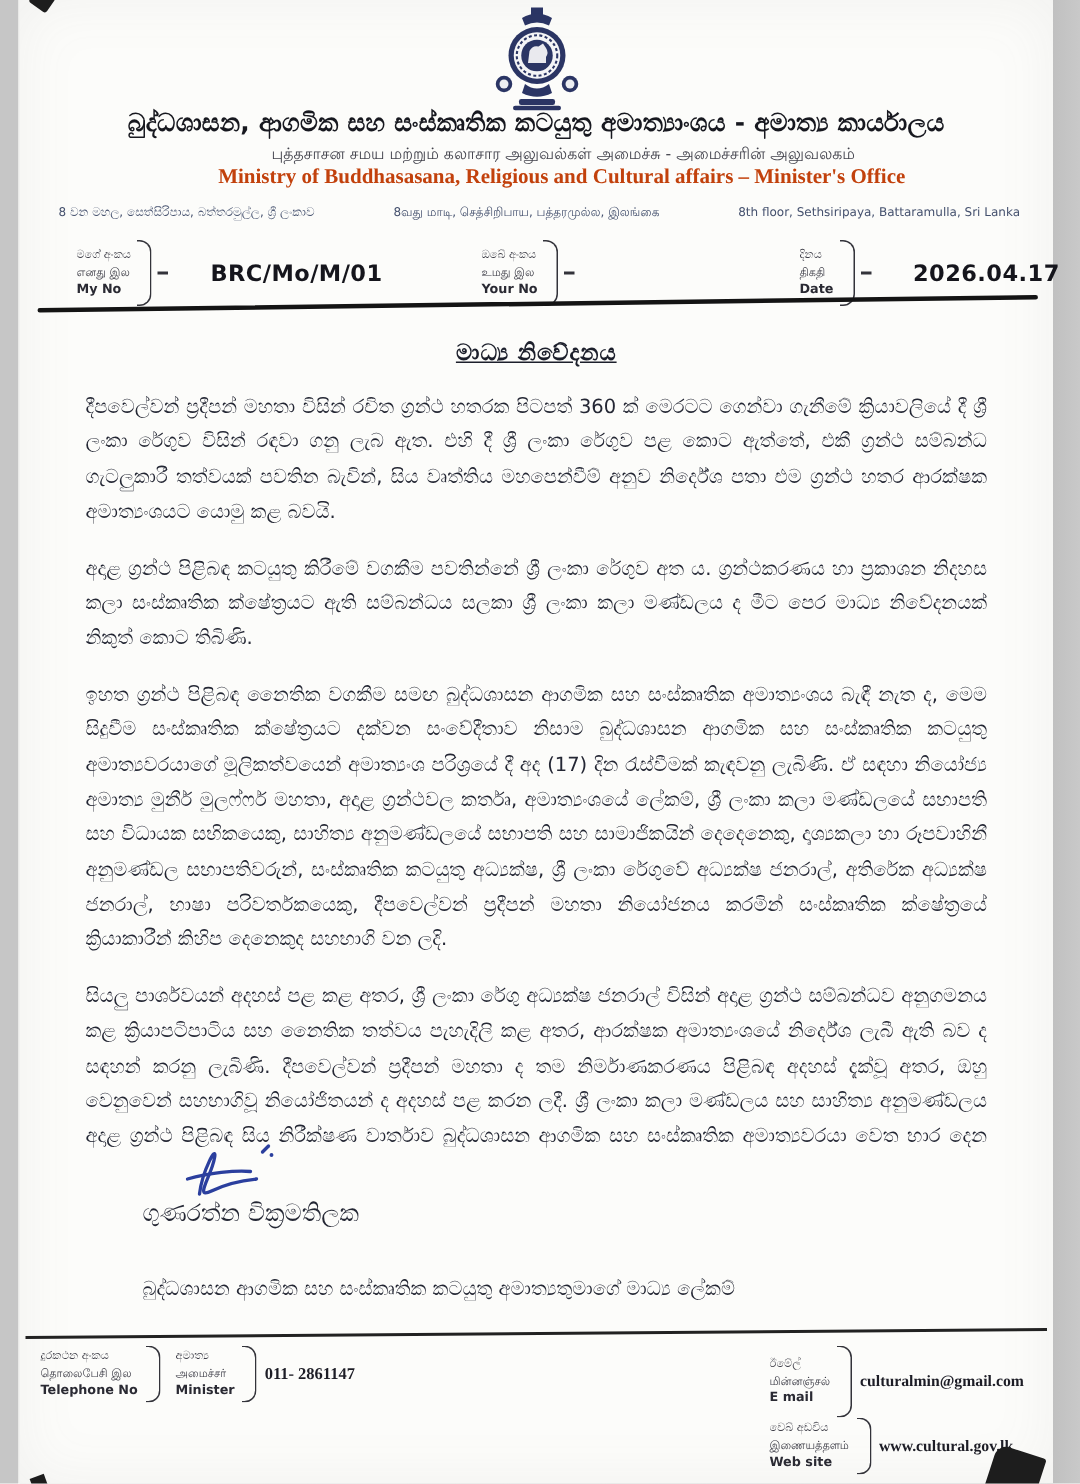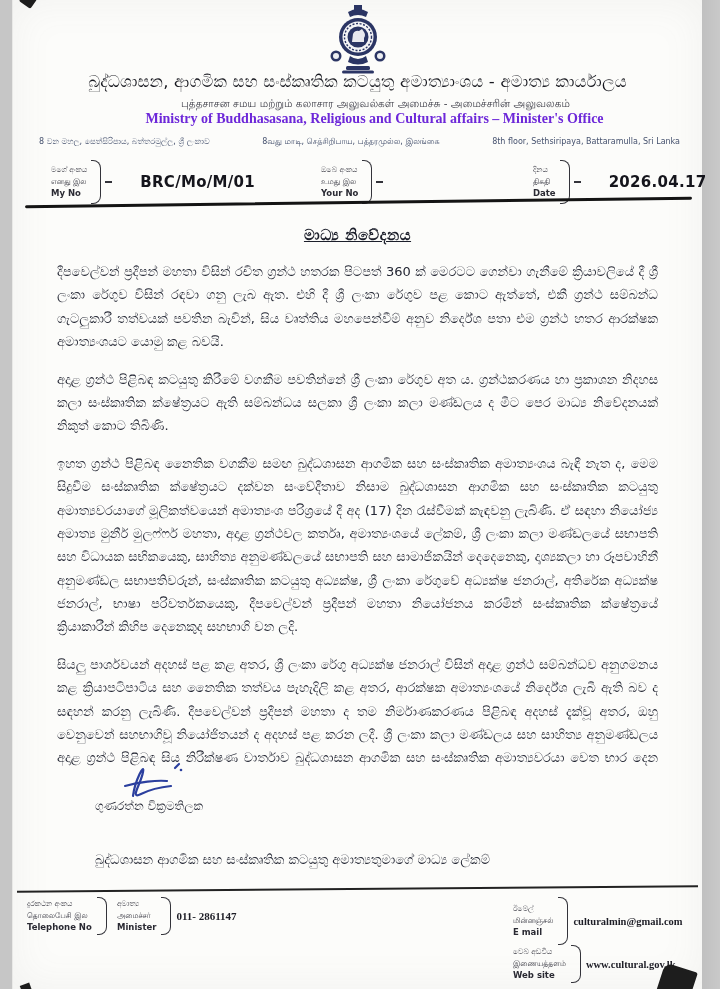--- a/index.html
+++ b/index.html
@@ -16,23 +16,23 @@
   
   .artifact{position:absolute;background:#1d1d1d;}
   .art-tl{left:8px;top:-6px;width:14px;height:12px;transform:rotate(35deg);border-radius:2px;}
   .art-br{right:8px;bottom:-8px;width:34px;height:30px;transform:rotate(18deg);border-radius:8px 2px 10px 2px;}
   .art-bl{left:8px;bottom:-4px;width:10px;height:9px;transform:rotate(-20deg);}
 
   .abs{position:absolute;}
 
   
   .emblem{left:50%;top:4px;transform:translateX(-50%);}
-  .h-si{top:72px;left:0;right:0;text-align:center;font-size:16.5px;font-weight:normal;color:#17181f;letter-spacing:.2px;}
+  .h-si{top:72px;left:0;right:0;text-align:center;font-size:16.5px;font-weight:bold;color:#17181f;letter-spacing:.2px;}
   .h-ta{top:97px;left:0;right:0;text-align:center;font-size:10.5px;color:#41414b;padding-left:36px;}
-  .h-en{top:111px;left:0;right:0;text-align:center;font-size:14px;font-weight:bold;color:#6d28d9;font-family:"Liberation Serif",serif;padding-left:34px;}
+  .h-en{top:111px;left:0;right:0;text-align:center;font-size:14px;font-weight:bold;color:#c2410c;font-family:"Liberation Serif",serif;padding-left:34px;}
   .addr{top:137px;left:26px;right:22px;display:flex;justify-content:space-between;font-size:8px;color:#45516e;}
   .addr span{white-space:nowrap;}
 
   
   .ref-group{top:160px;display:flex;align-items:center;gap:4px;}
   .lbl3{font-size:7.5px;line-height:1.5;color:#3c3c46;}
   .lbl3 .en{font-size:8.5px;font-weight:bold;color:#2a2a33;display:block;}
   .lbl3 div{display:block;}
   .brk{width:9px;height:42px;border:1.6px solid #33333a;border-left:none;border-radius:0 8px 8px 0;}
   .brk.small{height:36px;}
@@ -42,21 +42,21 @@
 
   .rule1{top:201px;left:12px;right:10px;height:3px;background:#141414;border-radius:2px;transform:rotate(-0.75deg);}
 
   
   .letter-body{top:226px;left:44px;right:44px;height:548px;overflow:hidden;color:#242734;}
   .letter-title{text-align:center;font-size:15px;font-weight:bold;text-decoration:underline;letter-spacing:.6px;color:#1c1f2b;margin:0 0 16px 0;}
   .letter-body p{margin:0 0 14px 0;font-size:13px;line-height:1.8;text-align:justify;}
 
   
   .sig-svg{top:758px;left:104px;}
-  .sig-name{top:799px;left:82px;font-size:12px;color:#242734;}
+  .sig-name{top:799px;left:82px;font-size:16px;color:#242734;}
   .sig-pos{top:820px;left:82px;font-size:13px;color:#242734;margin-top:32px;}
 
   
   .rule2{top:888px;left:4px;right:4px;height:2px;background:#222;transform:rotate(-0.45deg);}
   .fgroup{display:flex;align-items:center;gap:5px;}
   .f1{top:897px;left:14px;}
   .f2{top:897px;left:104px;}
   .f3{top:897px;left:228px;}
   .f4{top:895px;left:362px;}
   .f5{top:897px;left:500px;}

